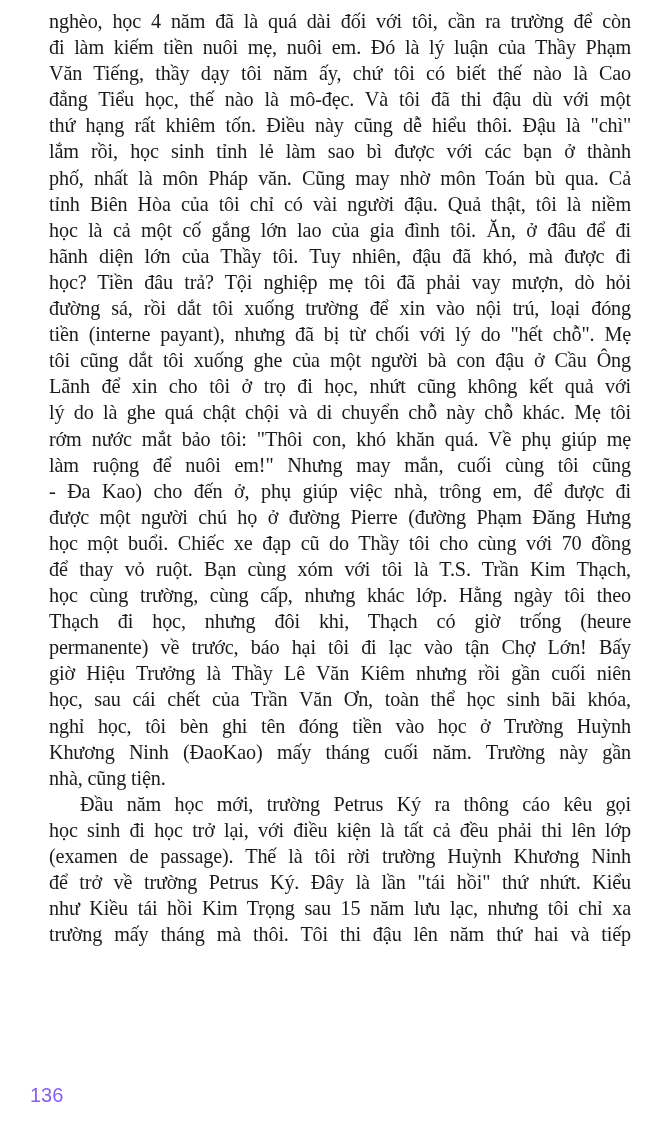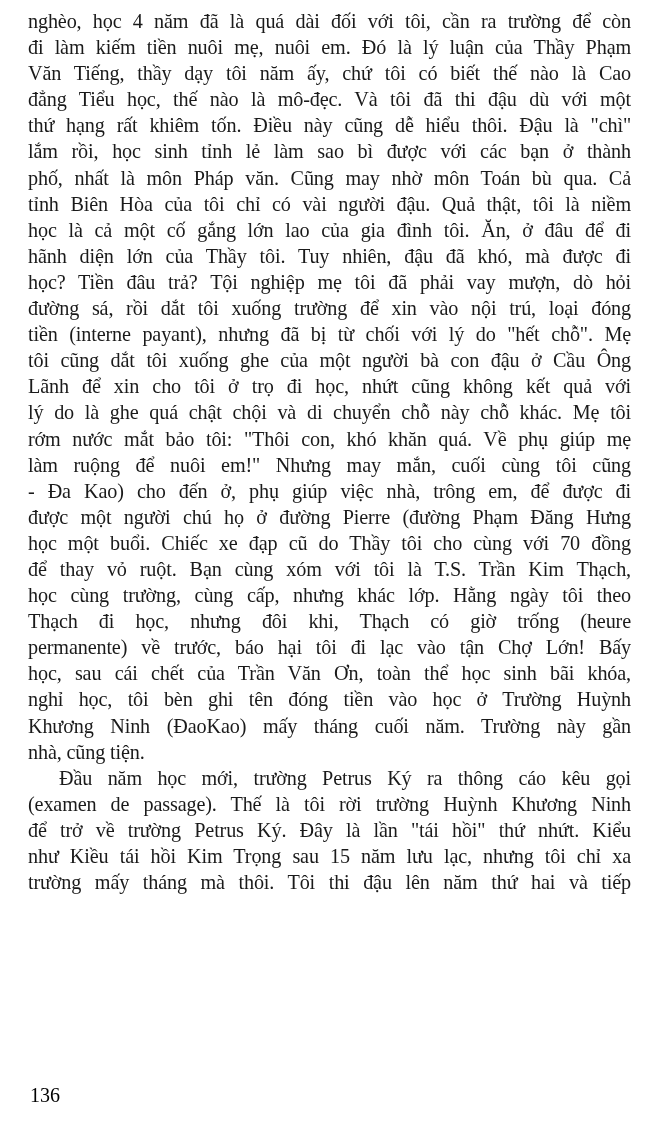--- a/index.html
+++ b/index.html
@@ -23,35 +23,36 @@
     }
     .line {
       display: block;
       height: 26.1px;
       line-height: 26.1px;
       font-size: 20.2px;
       white-space: nowrap;
       text-align: justify;
       text-align-last: justify;
       letter-spacing: -0.15px;
+      margin-left: 21px;
     }
     .line.last {
       text-align-last: left;
     }
     .line.indent {
       padding-left: 31px;
     }
     .page-number {
       position: absolute;
       left: 30px;
       top: 1082px;
       font-size: 20px;
       line-height: 26px;
-      font-family: Liberation Serif, serif;
-      color: #000000;
+      font-family: Liberation Sans, sans-serif;
+      color: #8b5cf6;
     }
   </style>
 </head>
 <body>
 
 <div class="page">
   <div class="paragraph">
     <span class="line">nghèo, học 4 năm đã là quá dài đối với tôi, cần ra trường để còn</span>
     <span class="line">đi làm kiếm tiền nuôi mẹ, nuôi em. Đó là lý luận của Thầy Phạm</span>
     <span class="line">Văn Tiếng, thầy dạy tôi năm ấy, chứ tôi có biết thế nào là Cao</span>
@@ -70,27 +71,29 @@
     <span class="line">lý do là ghe quá chật chội và di chuyển chỗ này chỗ khác. Mẹ tôi</span>
     <span class="line">rớm nước mắt bảo tôi: "Thôi con, khó khăn quá. Về phụ giúp mẹ</span>
     <span class="line">làm ruộng để nuôi em!" Nhưng may mắn, cuối cùng tôi cũng</span>
     <span class="line">- Đa Kao) cho đến ở, phụ giúp việc nhà, trông em, để được đi</span>
     <span class="line">được một người chú họ ở đường Pierre (đường Phạm Đăng Hưng</span>
     <span class="line">học một buổi. Chiếc xe đạp cũ do Thầy tôi cho cùng với 70 đồng</span>
     <span class="line">để thay vỏ ruột. Bạn cùng xóm với tôi là T.S. Trần Kim Thạch,</span>
     <span class="line">học cùng trường, cùng cấp, nhưng khác lớp. Hằng ngày tôi theo</span>
     <span class="line">Thạch đi học, nhưng đôi khi, Thạch có giờ trống (heure</span>
     <span class="line">permanente) về trước, báo hại tôi đi lạc vào tận Chợ Lớn! Bấy</span>
+    <span class="line">giờ Hiệu Trưởng là Thầy Lê Văn Kiêm nhưng rồi gần cuối niên</span>
     <span class="line">học, sau cái chết của Trần Văn Ơn, toàn thể học sinh bãi khóa,</span>
     <span class="line">nghỉ học, tôi bèn ghi tên đóng tiền vào học ở Trường Huỳnh</span>
     <span class="line">Khương Ninh (ĐaoKao) mấy tháng cuối năm. Trường này gần</span>
     <span class="line last">nhà, cũng tiện.</span>
   </div>
   <div class="paragraph">
     <span class="line indent">Đầu năm học mới, trường Petrus Ký ra thông cáo kêu gọi</span>
+    <span class="line">học sinh đi học trở lại, với điều kiện là tất cả đều phải thi lên lớp</span>
     <span class="line">(examen de passage). Thế là tôi rời trường Huỳnh Khương Ninh</span>
     <span class="line">để trở về trường Petrus Ký. Đây là lần "tái hồi" thứ nhứt. Kiểu</span>
     <span class="line">như Kiều tái hồi Kim Trọng sau 15 năm lưu lạc, nhưng tôi chỉ xa</span>
     <span class="line">trường mấy tháng mà thôi. Tôi thi đậu lên năm thứ hai và tiếp</span>
   </div>
 </div>
 
 <div class="page-number">136</div>
 
 </body></html>

